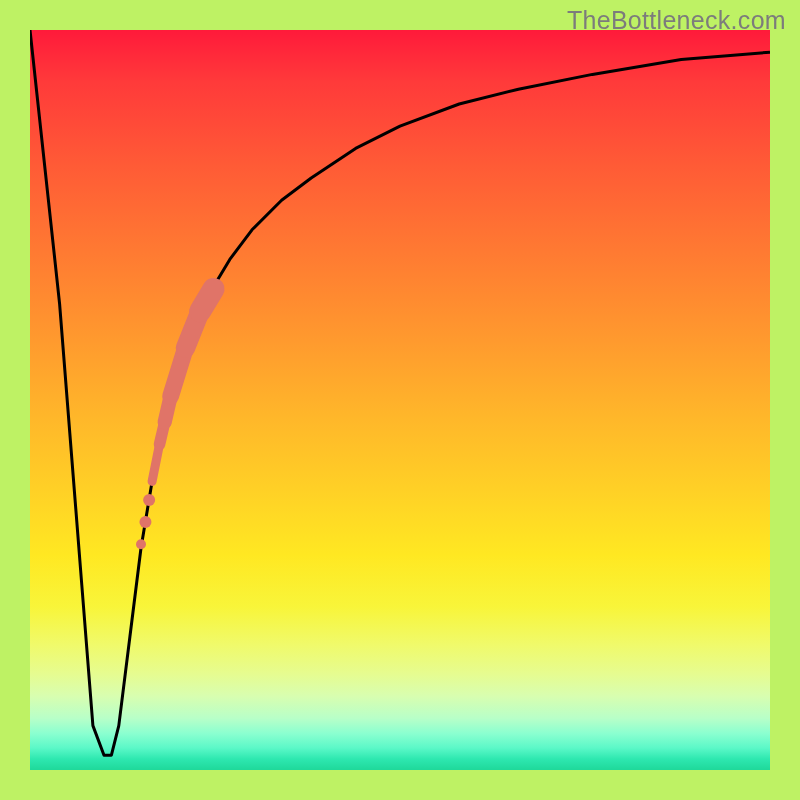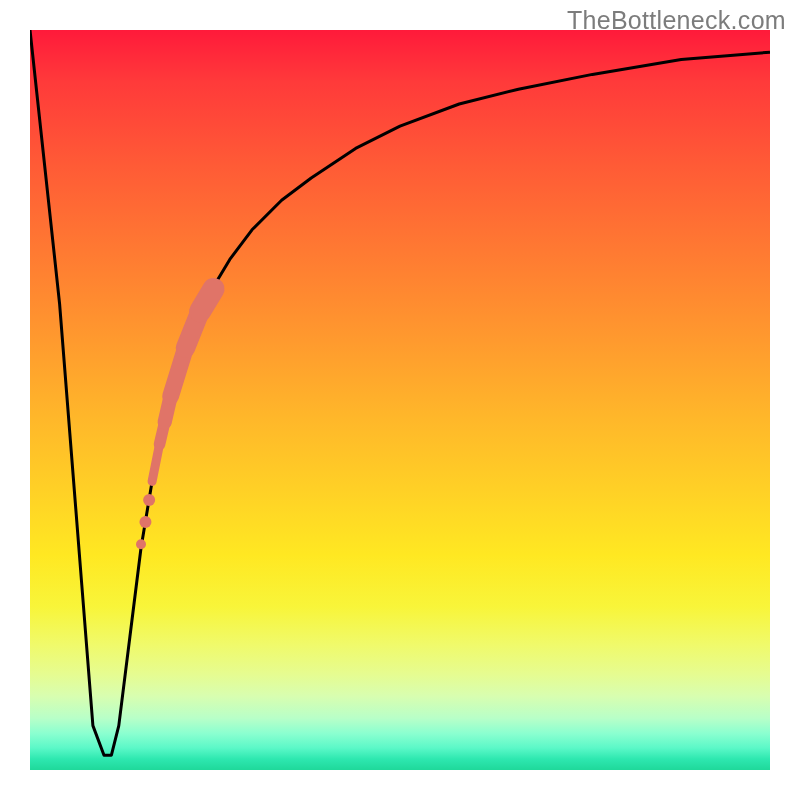--- a/index.html
+++ b/index.html
@@ -8,21 +8,21 @@
     width: 800px;
     height: 800px;
     background: #000;
     overflow: hidden;
     font-family: Arial, Helvetica, sans-serif;
   }
   .frame {
     position: relative;
     width: 800px;
     height: 800px;
-    background: #ffffff;
+    background: #bef264;
   }
   .plot-area {
     position: absolute;
     left: 30px;
     top: 30px;
     width: 740px;
     height: 740px;
     overflow: hidden;
   }
   .gradient-bg {

